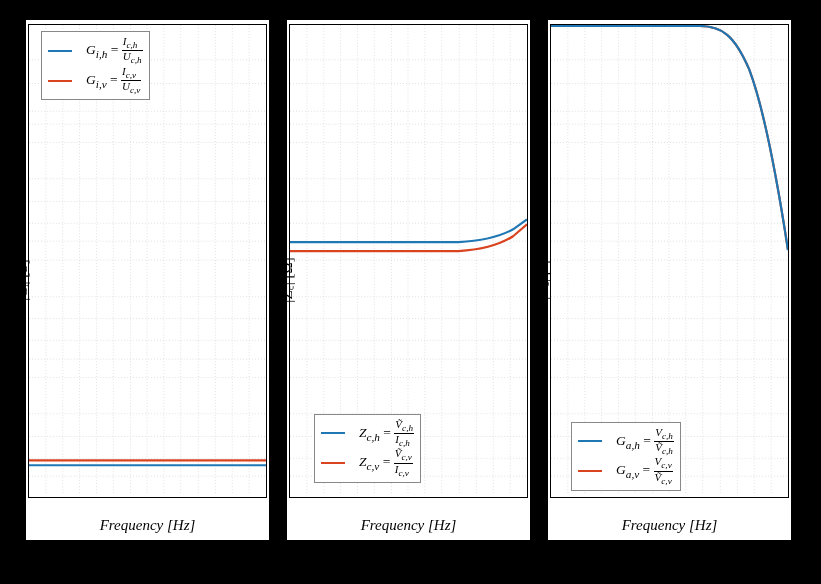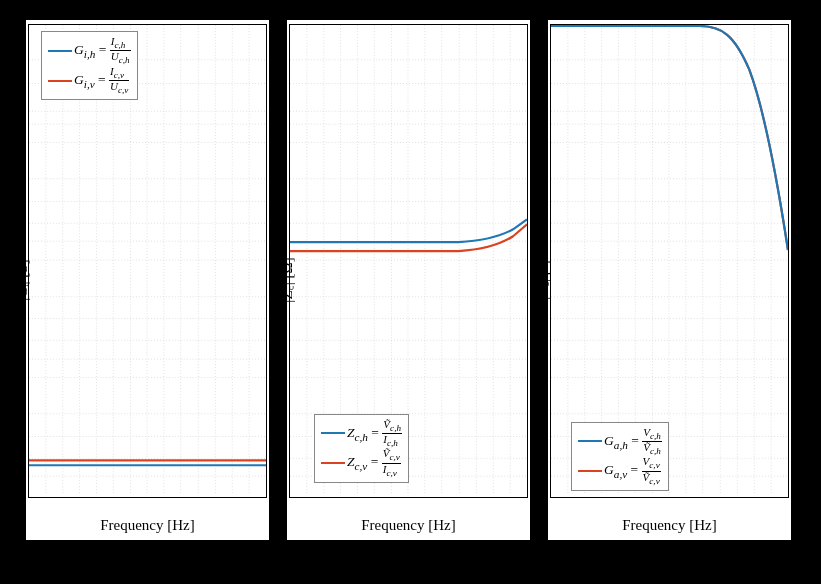--- a/index.html
+++ b/index.html
@@ -42,20 +42,21 @@
     right: 2px;
     border: 1px solid #000;
   }
   .xlabel {
     position: absolute;
     bottom: 6px;
     left: 0;
     right: 0;
     text-align: center;
     font-size: 15px;
+    font-style: italic;
   }
   .ylabel {
     position: absolute;
     left: -24px;
     top: 50%;
     transform: translateY(-50%) rotate(-90deg);
     transform-origin: center;
     font-size: 15px;
     white-space: nowrap;
   }
@@ -64,21 +65,21 @@
     background: #fff;
     border: 1px solid #888;
     font-size: 13.5px;
     padding: 4px 6px;
     z-index: 10;
     line-height: 1.35;
   }
   .legend-row {
     display: flex;
     align-items: center;
-    gap: 2px;
+    gap: 14px;
     white-space: nowrap;
   }
   .swatch {
     width: 24px;
     height: 0;
     border-top: 2.5px solid;
     display: inline-block;
   }
   .blue { color: #1f77b4; border-color:#1f77b4;}
   .red  { color: #d9431f; border-color:#d9431f;}

